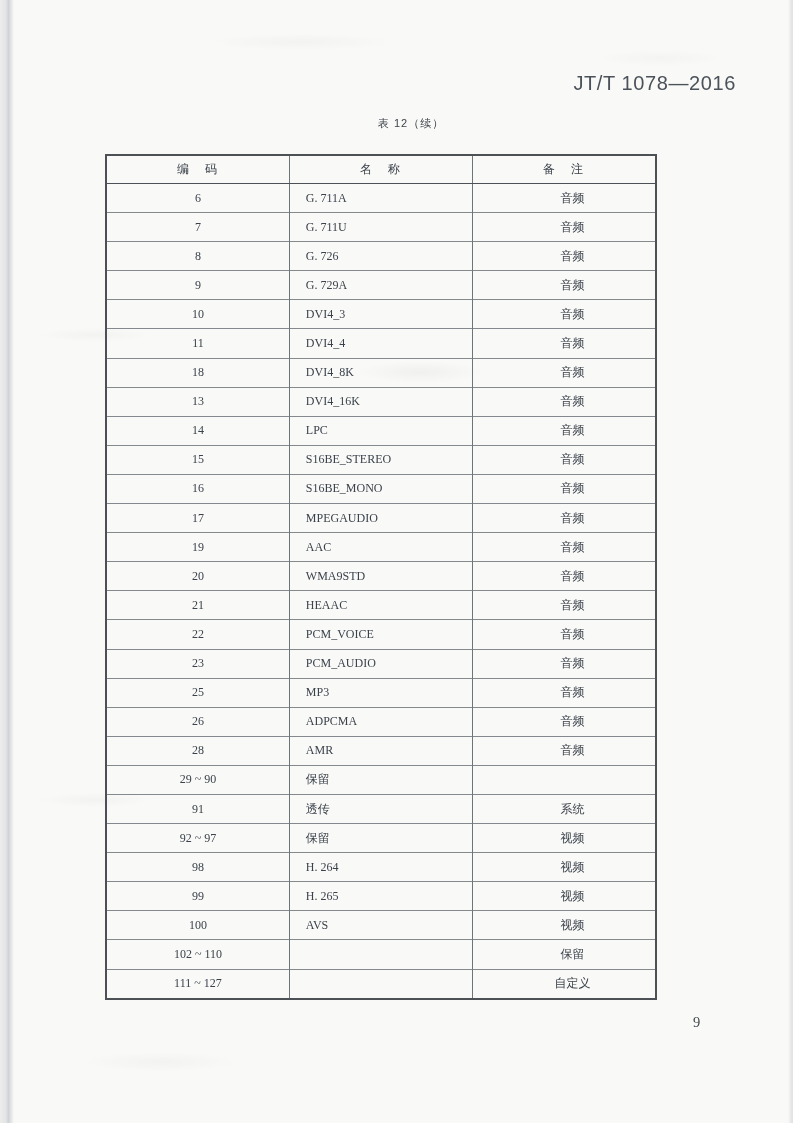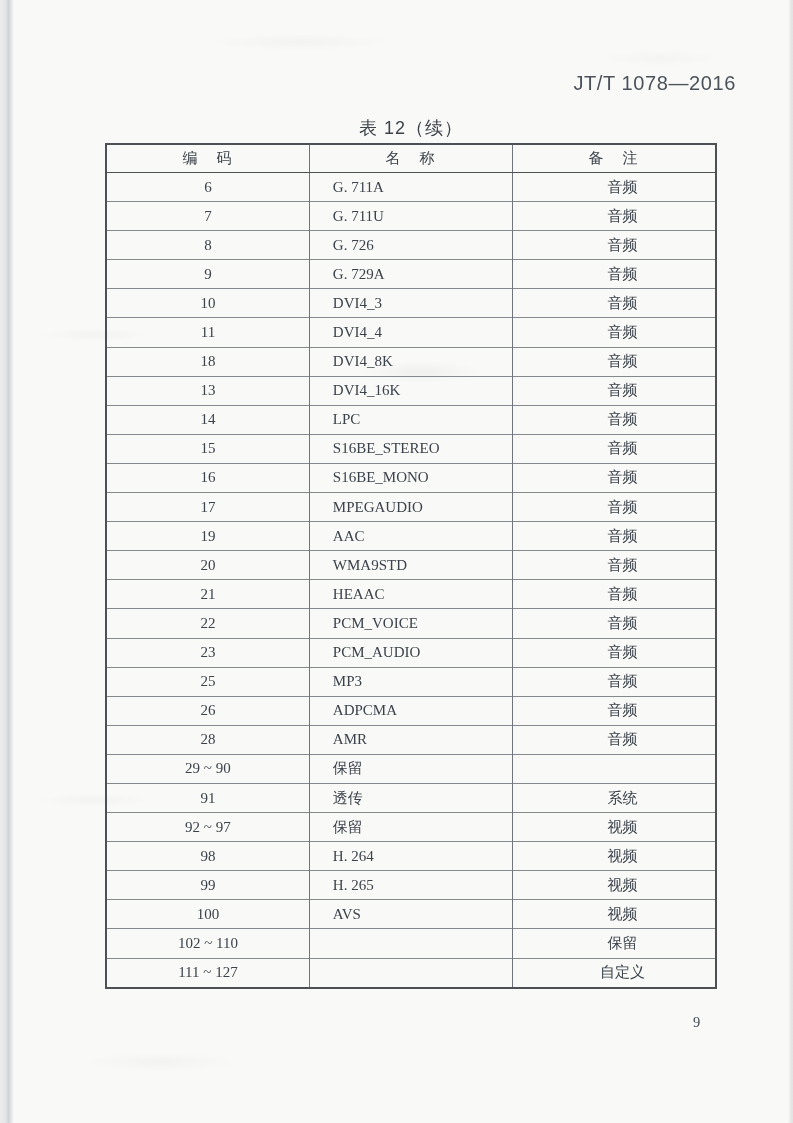--- a/index.html
+++ b/index.html
@@ -55,33 +55,33 @@
     letter-spacing: 0.6px;
     color: #4b525a;
   }
   .caption {
     position: absolute;
     top: 116px;
     left: 105px;
     width: 612px;
     text-align: center;
     font-family: "Liberation Sans", sans-serif;
-    font-size: 18px;
+    font-size: 11px;
     letter-spacing: 1px;
     color: #3d434b;
   }
   table.codec {
     position: absolute;
-    top: 143px;
+    top: 154px;
     left: 105px;
-    width: 612px;
+    width: 552px;
     border-collapse: collapse;
     table-layout: fixed;
     border: 2px solid #4d5156;
-    font-size: 15px;
+    font-size: 12px;
     color: #3b424b;
   }
   table.codec th {
     height: 25px;
     font-weight: normal;
     text-align: center;
     border-bottom: 1.8px solid #4d5156;
     border-left: 1px solid #6f7478;
     letter-spacing: 2px;
     color: #3b424b;
@@ -91,21 +91,21 @@
     height: 26.1px;
     border-top: 1px solid #84898d;
     border-left: 1px solid #6f7478;
     vertical-align: middle;
     white-space: nowrap;
     overflow: hidden;
   }
   table.codec td:first-child { border-left: none; }
   table.codec tbody tr:first-child td { border-top: none; }
   table.codec td.col0 { text-align: center; }
-  table.codec td.col1 { text-align: left; padding-left: 23px; }
+  table.codec td.col1 { text-align: left; padding-left: 16px; }
   table.codec td.col2 { text-align: center; padding-left: 18px; }
   .page-num {
     position: absolute;
     top: 1014px;
     left: 693px;
     font-family: "Liberation Serif", serif;
     font-size: 14.5px;
     color: #3f464e;
   }
 </style>

